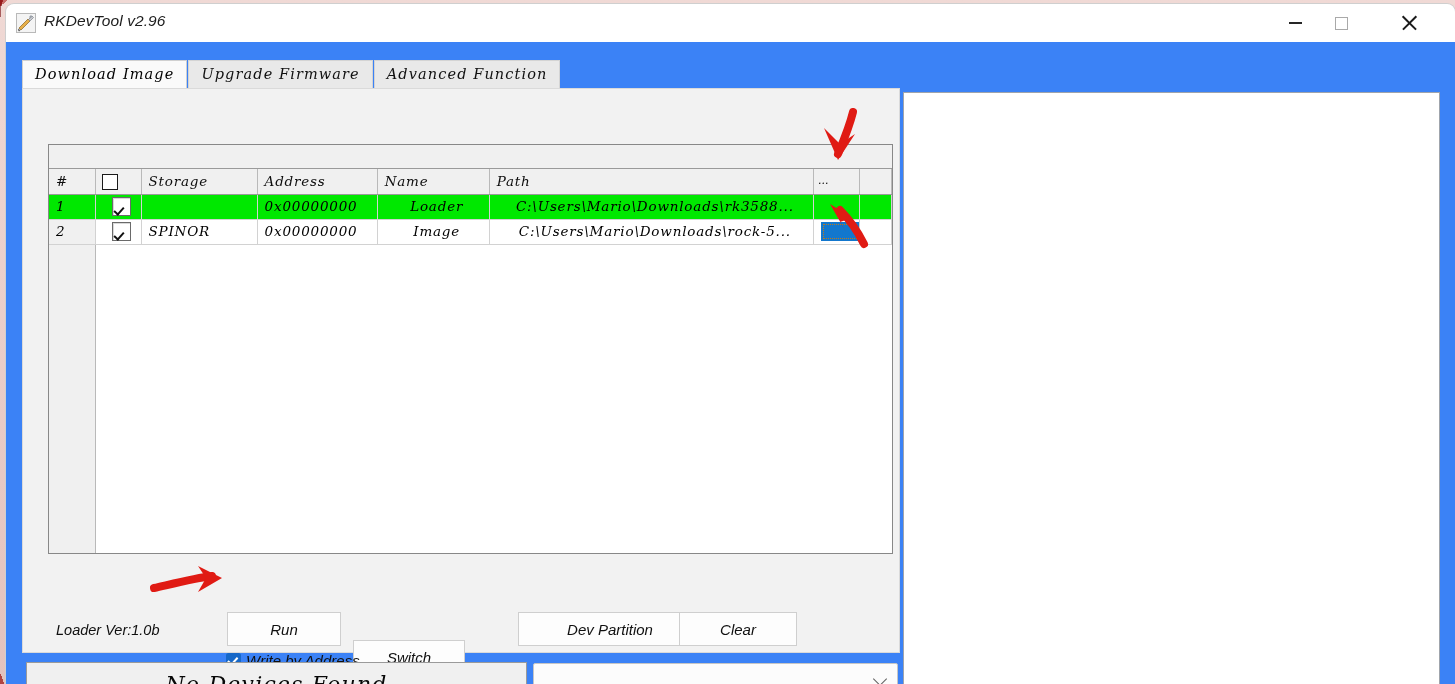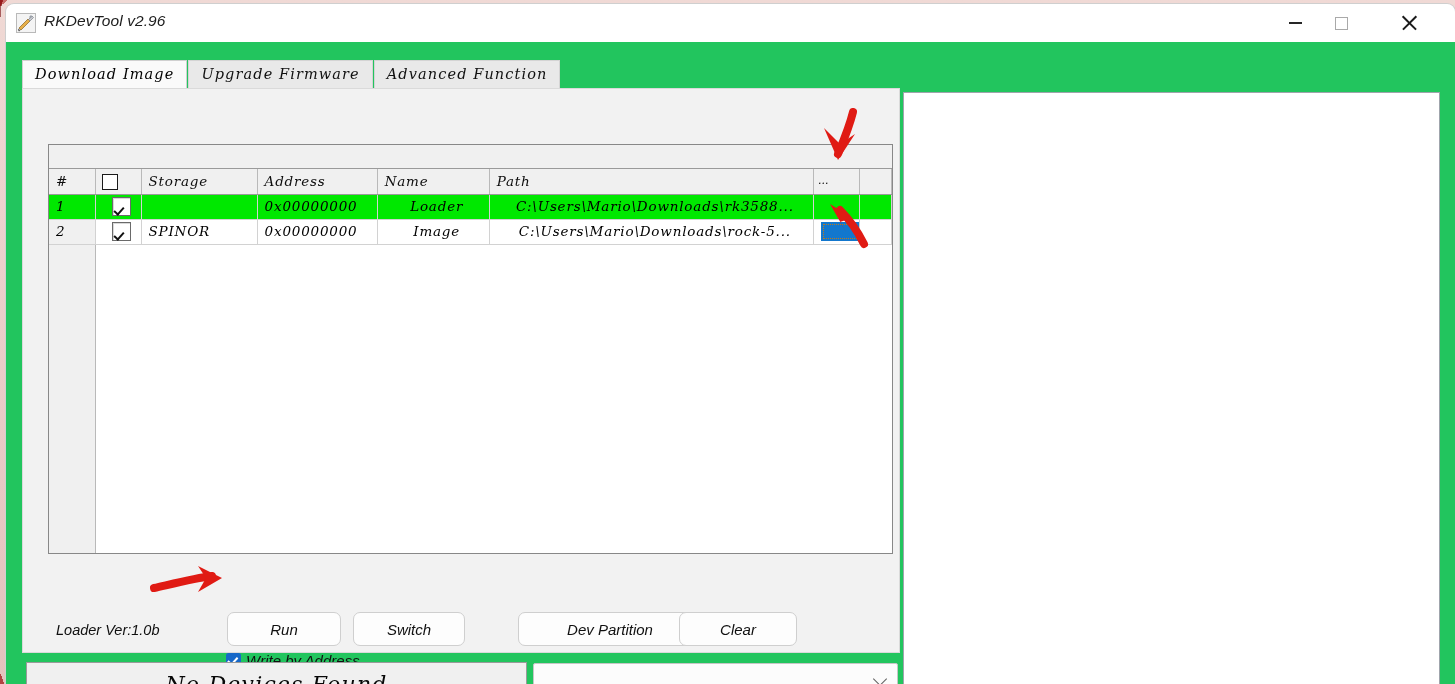--- a/index.html
+++ b/index.html
@@ -75,21 +75,21 @@
     left: -1px; top: 7px; width: 19px; height: 1.5px;
     background: #1a1a1a;
   }
   .wbtn .glyph-close:before { transform: rotate(45deg); }
   .wbtn .glyph-close:after  { transform: rotate(-45deg); }
 
   
   #winbody {
     position: relative;
     height: 642px;
-    background: #22c55e;
+    background: #3b82f6;
   }
 
   
   #tabstrip {
     position: absolute; left: 16px; top: 18px;
     height: 28px;
     display: flex;
     align-items: flex-end;
   }
   .tab {
@@ -252,28 +252,28 @@
     font-size: 14.5px;
     color: #101010;
     white-space: nowrap;
   }
   .btn {
     position: absolute;
     top: 523px;
     height: 32px;
     background: #fdfdfd;
     border: 1px solid #cfcfcf;
-    border-radius: 7px;
+    border-radius: 0;
     font-size: 15px;
     color: #101010;
     display: flex; align-items: center; justify-content: center;
     white-space: nowrap;
   }
   #btn-run        { left: 204px; width: 112px; }
-  #btn-switch     { left: 330px; width: 110px; }
+  #btn-switch     { left: 330px; width: 110px; margin-top: 28px; }
   #btn-devpart    { left: 456px; width: 182px; margin-left: 39px; }
   #btn-clear      { left: 656px; width: 116px; }
 
   #wba-wrap {
     position: absolute;
     left: 203px; top: 563px;
     display: flex; align-items: center;
     white-space: nowrap;
   }
   #wba-box {

